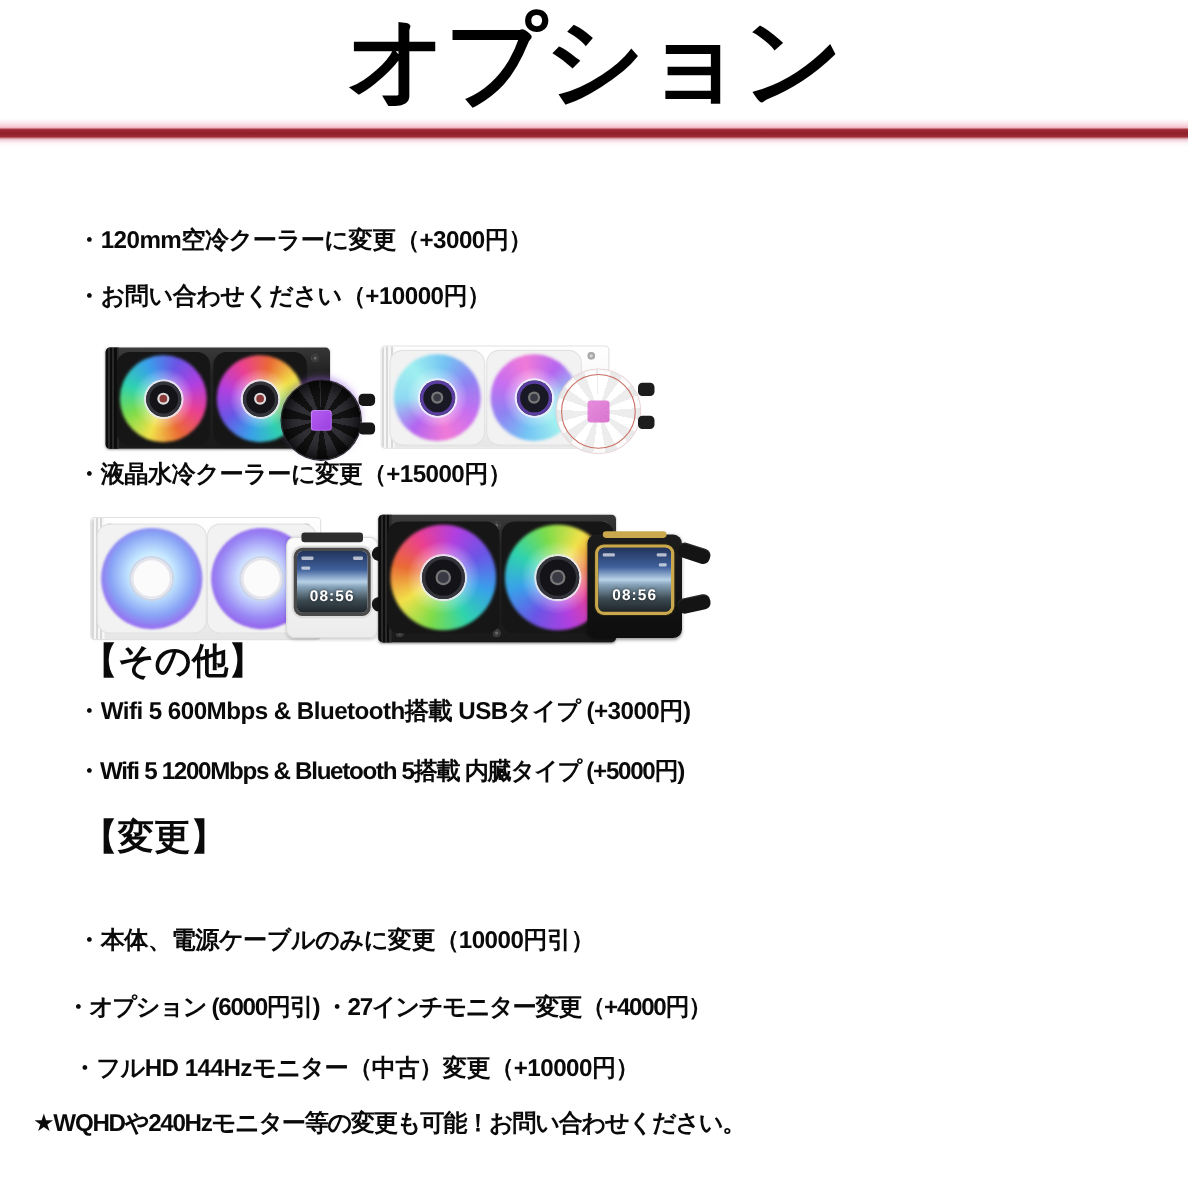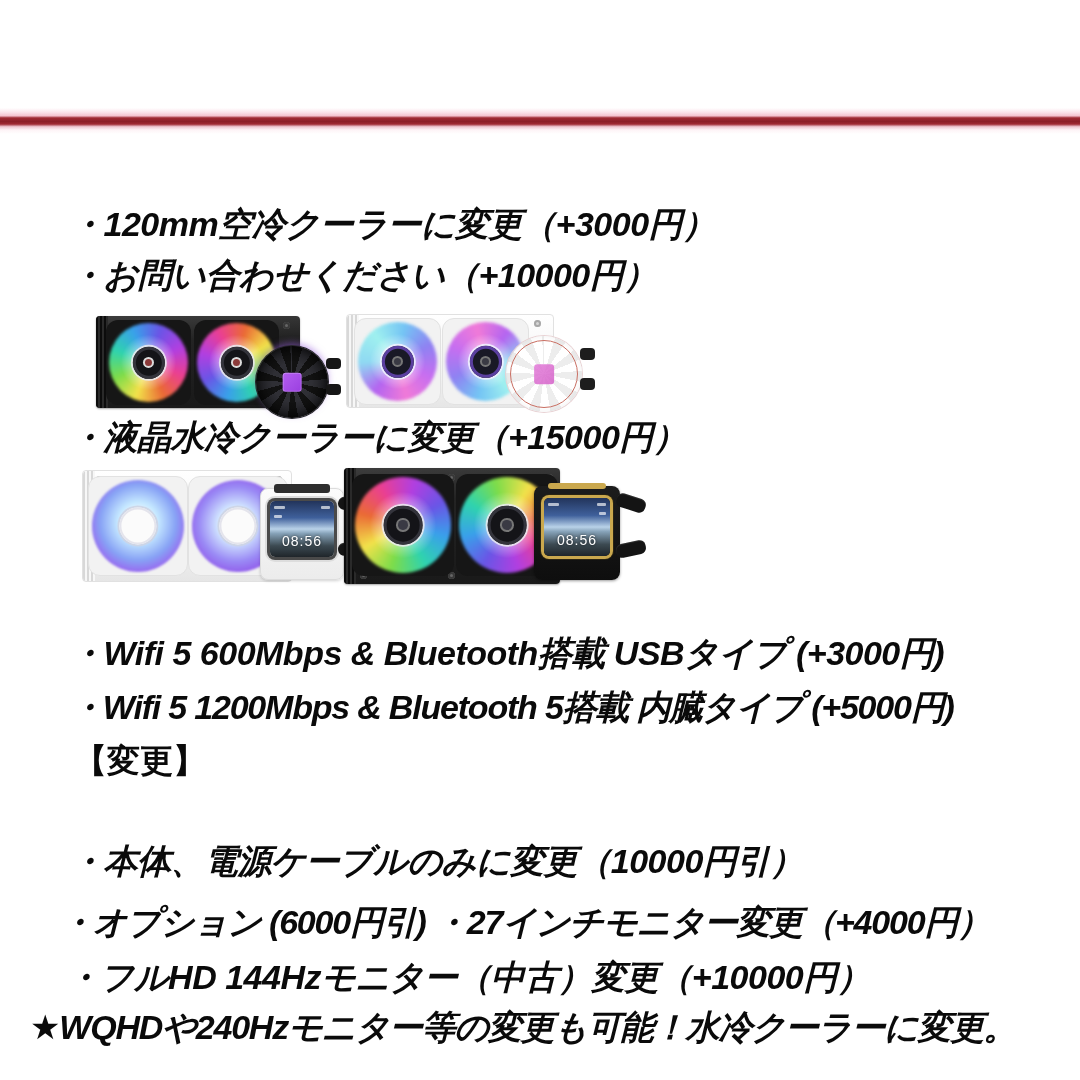--- a/index.html
+++ b/index.html
@@ -15,21 +15,21 @@
   .divider{
     position:absolute;left:0;right:0;top:108px;height:26px;
     background:linear-gradient(180deg,
       #ffffff 0%, #fbe4eb 16%, #f4c3d0 30%,
       #a02a34 38%, #8c1f28 52%, #a02a34 62%,
       #eec9d4 72%, #fdf3f6 84%, #ffffff 100%);
   }
   
   .line{position:absolute;white-space:nowrap;font-weight:700;line-height:1;color:#0a0a0a;}
   .heading{font-size:33px;letter-spacing:0;}
-  .bullet{font-size:34px;letter-spacing:-0.5px;font-style:italic;}
+  .bullet{font-size:22px;letter-spacing:-0.5px;}
   .tight{letter-spacing:-1.2px;}
   
   .img{position:absolute;}
   .rad{position:absolute;border-radius:4px;}
   .radB{background:linear-gradient(178deg,#3d3d3d 0%,#232323 28%,#191919 100%);box-shadow:0 1px 2px rgba(0,0,0,.35);}
   .radW{background:linear-gradient(180deg,#ffffff 0%,#f0f0f0 70%,#e6e6e6 100%);border:1px solid #e1e1e1;}
   .coreB{position:absolute;left:0;top:0;bottom:0;width:12px;border-radius:4px 0 0 4px;
          background:repeating-linear-gradient(90deg,#0c0c0c 0 2px,#2a2a2a 2px 4px);}
   .coreW{position:absolute;left:0;top:0;bottom:0;width:12px;border-radius:4px 0 0 4px;
          background:repeating-linear-gradient(90deg,#d8d8d8 0 2px,#f7f7f7 2px 4px);}
@@ -70,29 +70,30 @@
   .lcd{position:absolute;border-radius:8px;}
   .lcdW{background:linear-gradient(180deg,#fbfbfb,#ececec);border:1px solid #dcdcdc;box-shadow:0 1px 3px rgba(0,0,0,.18);}
   .lcdB{background:linear-gradient(180deg,#1c1c1c,#0e0e0e);box-shadow:0 1px 3px rgba(0,0,0,.4);}
   .clamp{position:absolute;left:16%;right:16%;top:-5px;height:9px;background:#2e2e2e;border-radius:3px;}
   .clampB{background:#caa84e;height:6px;top:-3px;}
   .screen{position:absolute;border-radius:5px;overflow:hidden;
     background:linear-gradient(180deg,#22345b 0%,#3f609b 30%,#b9d2e8 50%,#86a2b8 58%,#3c4a52 80%,#1f252a 100%);}
   .screenGold{box-shadow:0 0 0 3px #caa84e,0 0 0 4px #2a2413;}
   .screenSilver{box-shadow:0 0 0 3px #4a4a4a,0 0 0 5px #dddddd;}
   .time{position:absolute;left:0;right:0;bottom:14%;text-align:center;color:#ffffff;
-        font-weight:400;font-size:14px;letter-spacing:1px;text-shadow:0 0 3px rgba(0,0,0,.7);}
+        font-weight:700;font-size:14px;letter-spacing:1px;text-shadow:0 0 3px rgba(0,0,0,.7);}
   .stat{position:absolute;height:3px;background:rgba(255,255,255,.65);border-radius:1px;}
   .tube{position:absolute;background:#141414;border-radius:6px;box-shadow:inset 0 1px 1px rgba(255,255,255,.12);}
 </style>
 </head>
 <body>
 
 <div class="canvas">
 
+  <div class="title">オプション</div>
   <div class="divider"></div>
 
   <div class="line bullet" style="left:70px;top:207px;">・120mm空冷クーラーに変更（+3000円）</div>
   <div class="line bullet" style="left:70px;top:258px;">・お問い合わせください（+10000円）</div>
 
   <div class="img" style="left:88px;top:310px;width:256px;height:108px;">
     <div class="rad radB" style="left:8px;top:6px;width:204px;height:92px;">
       <div class="coreB"></div>
     </div>
     <i class="scr scrB" style="left:22px;top:12px;"></i>
@@ -206,23 +207,24 @@
         <i class="stat" style="left:4px;top:5px;width:11px;"></i>
         <i class="stat" style="right:4px;top:5px;width:9px;"></i>
         <i class="stat" style="right:4px;top:14px;width:7px;"></i>
         <div class="time">08:56</div>
       </div>
     </div>
     <div class="tube" style="left:278px;top:30px;width:30px;height:14px;transform:rotate(18deg);"></div>
     <div class="tube" style="left:278px;top:76px;width:30px;height:14px;transform:rotate(-12deg);"></div>
   </div>
 
+  <div class="line heading" style="left:74px;top:584px;">【その他】</div>
   <div class="line bullet" style="left:70px;top:636px;">・Wifi 5 600Mbps &amp; Bluetooth搭載 USBタイプ (+3000円)</div>
   <div class="line bullet tight" style="left:70px;top:690px;">・Wifi 5 1200Mbps &amp; Bluetooth 5搭載 内臓タイプ (+5000円)</div>
 
   <div class="line heading" style="left:74px;top:744px;">【変更】</div>
   <div class="line bullet" style="left:70px;top:844px;">・本体、電源ケーブルのみに変更（10000円引）</div>
   <div class="line bullet tight" style="left:60px;top:905px;">・オプション (6000円引) ・27インチモニター変更（+4000円）</div>
   <div class="line bullet" style="left:66px;top:960px;">・フルHD 144Hzモニター（中古）変更（+10000円）</div>
 
-  <div class="line bullet tight" style="left:30px;top:1010px;">★WQHDや240Hzモニター等の変更も可能！水冷クーラーに変更。</div>
+  <div class="line bullet tight" style="left:30px;top:1010px;">★WQHDや240Hzモニター等の変更も可能！お問い合わせください。</div>
 
 </div>
 
 </body></html>

